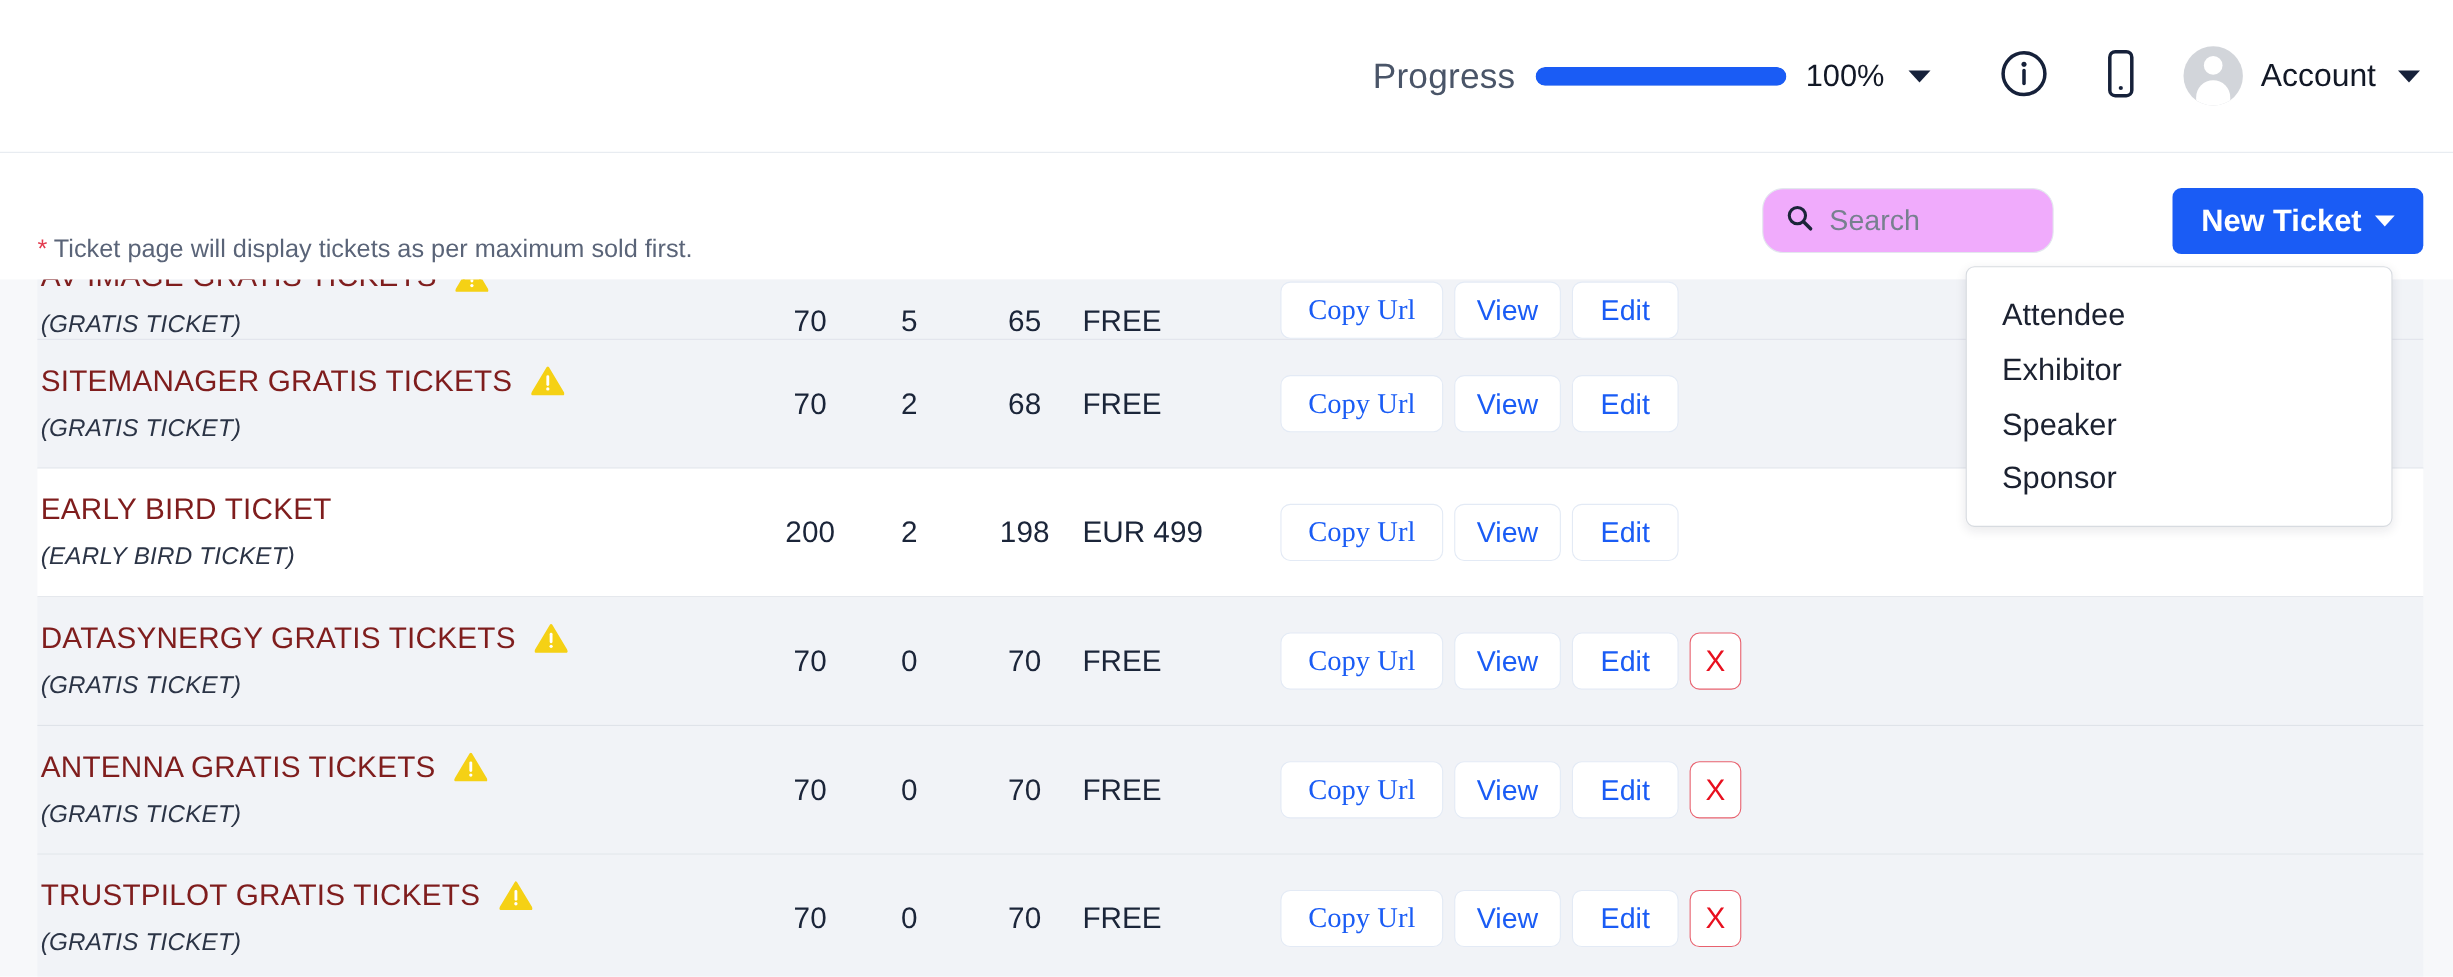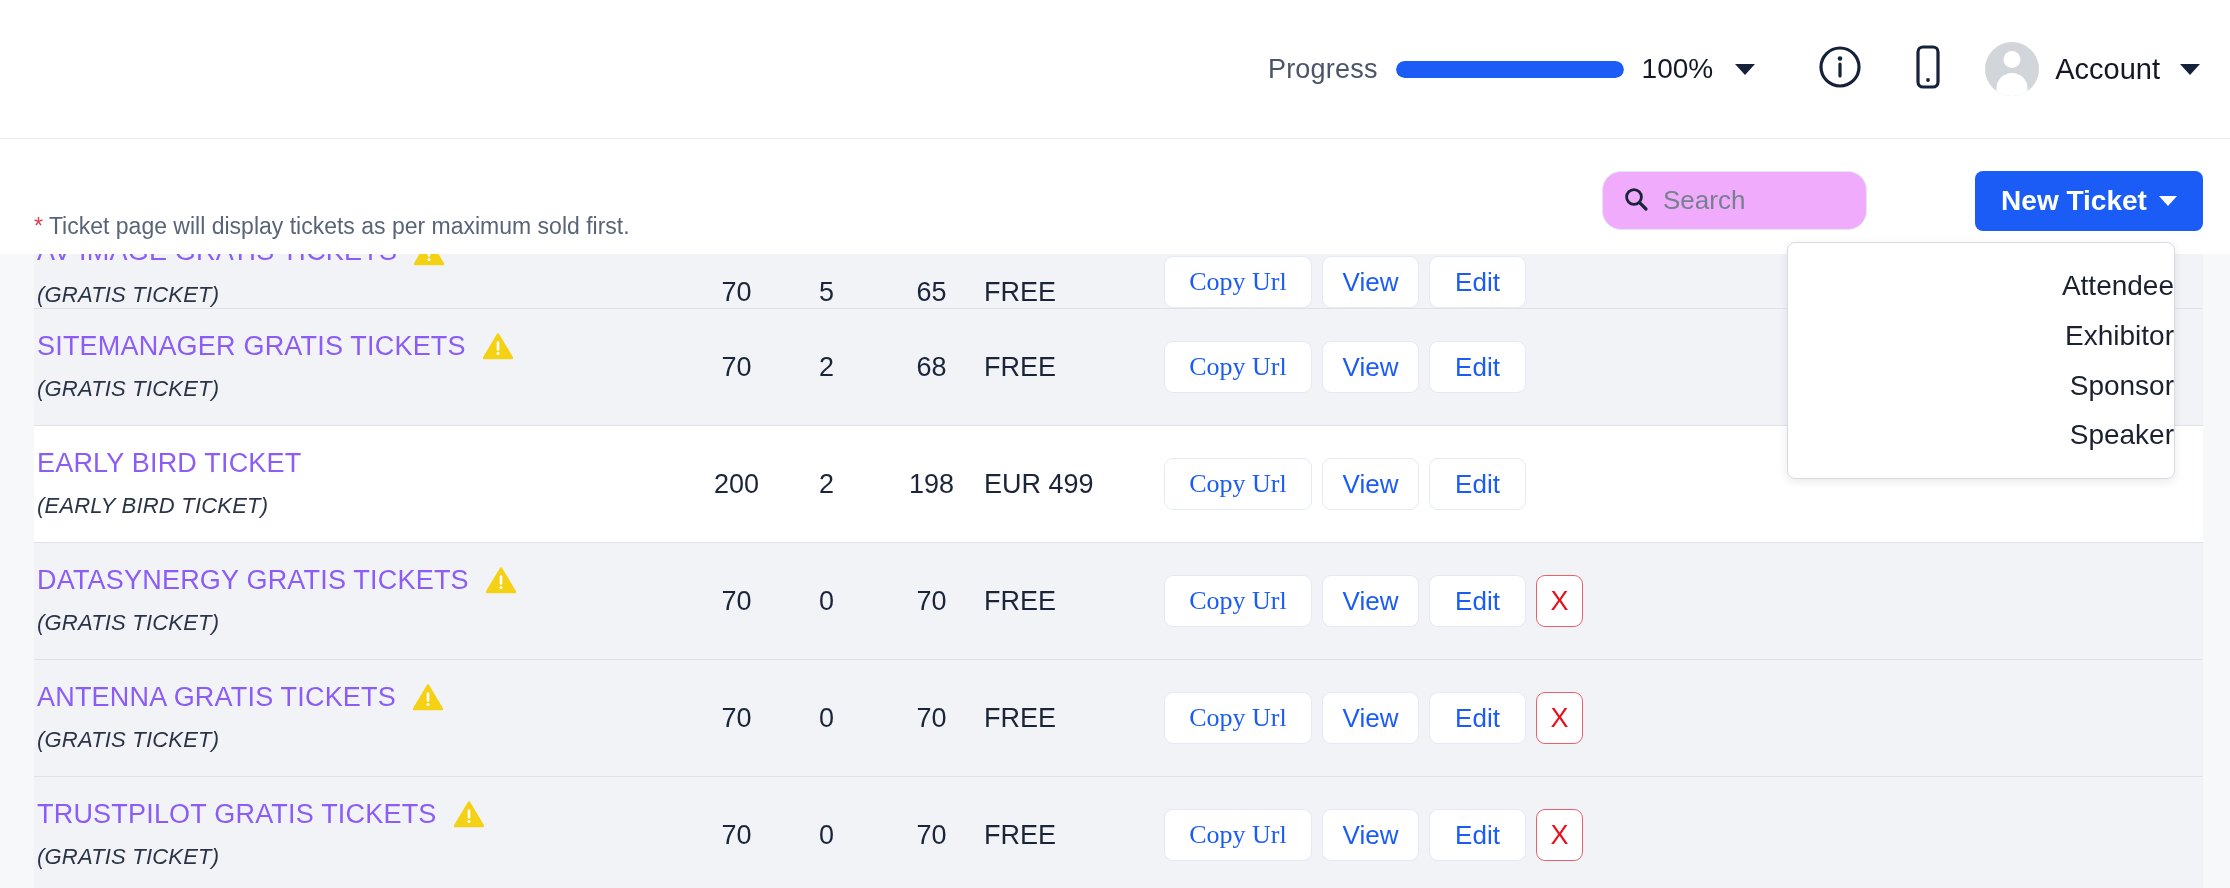--- a/index.html
+++ b/index.html
@@ -12,21 +12,21 @@
   .page { position: relative; width: 2230px; height: 888px; background: #ffffff; }
 
   
   .topbar {
     position: absolute; left: 0; top: 0; width: 2230px; height: 139px;
     background: #ffffff; border-bottom: 1px solid #e6eaf0;
     display: flex; align-items: center; justify-content: flex-end;
     padding-right: 30px;
   }
   .progress-wrap { display: flex; align-items: center; gap: 18px; margin-right: 28px; }
-  .progress-label { font-size: 27px; color: #4a5568; letter-spacing: .2px; text-align: center; }
+  .progress-label { font-size: 32px; color: #4a5568; letter-spacing: .2px; text-align: center; }
   .progress-track {
     width: 228px; height: 17px; border-radius: 9px; background: #e3e7ee; overflow: hidden;
   }
   .progress-fill { height: 100%; border-radius: 9px; background: #1a5cf5; }
   .progress-pct { font-size: 28px; color: #121826; font-weight: 400; }
   .caret-dark {
     width: 0; height: 0; border-left: 10px solid transparent; border-right: 10px solid transparent;
     border-top: 11px solid #16213a; margin-left: 4px;
   }
 
@@ -92,38 +92,38 @@
   }
 
   
   .dropdown {
     position: absolute; left: 1787px; top: 242px; width: 388px;
     background: #fff; border: 1px solid #d7dbe0; border-radius: 8px;
     box-shadow: 0 3px 10px rgba(20,25,40,.09);
     padding: 18px 0 18px 0; z-index: 40;
   }
   .dropdown-item {
-    font-size: 28px; color: #1b2130; padding: 7px 0 7px 32px; cursor: pointer; line-height: 1.28; text-align: right;
+    font-size: 28px; color: #1b2130; padding: 7px 0 7px 32px; cursor: pointer; line-height: 1.28;
   }
 
   
   .table-area {
     position: absolute; left: 0; top: 254px; width: 2230px; height: 634px;
     background: #f7f8fa; overflow: hidden;
   }
   .table { position: absolute; left: 34px; top: 0; width: 2169px; }
   .trow {
     position: relative; display: flex; align-items: center;
     height: 117px; border-bottom: 1px solid #dfe3e9; background: #fff;
   }
   .trow.alt { background: #f1f3f7; }
   .c-name { width: 665px; padding-left: 3px; }
   .name-main {
     display: flex; align-items: center; gap: 17px;
-    font-size: 27px; color: #8b5cf6; letter-spacing: .2px; line-height: 1.1;
+    font-size: 27px; color: #7f1d1d; letter-spacing: .2px; line-height: 1.1;
   }
   .warn-ico { flex: none; display: block; }
   .name-sub {
     font-size: 22px; font-style: italic; color: #2b3446; margin-top: 15px; letter-spacing: .2px;
   }
   .c-num { width: 70px; font-size: 27px; color: #1b2539; text-align: center; }
   .c-qty { width: 75px; }
   .c-sold { width: 105px; }
   .c-avail { width: 105px; }
   .c-price { width: 180px; font-size: 27px; color: #1b2539; }
@@ -355,17 +355,17 @@
             <button class="act-btn act-edit">Edit</button>
             <button class="act-del">X</button>
           </div>
         </div>
       </div>
   </div>
 
   <div class="dropdown" id="newticket-menu">
       <div class="dropdown-item">Attendee</div>
       <div class="dropdown-item">Exhibitor</div>
+      <div class="dropdown-item">Speaker</div>
       <div class="dropdown-item">Sponsor</div>
-      <div class="dropdown-item">Speaker</div>
     </div>
 
 </div>
 
 </body></html>

